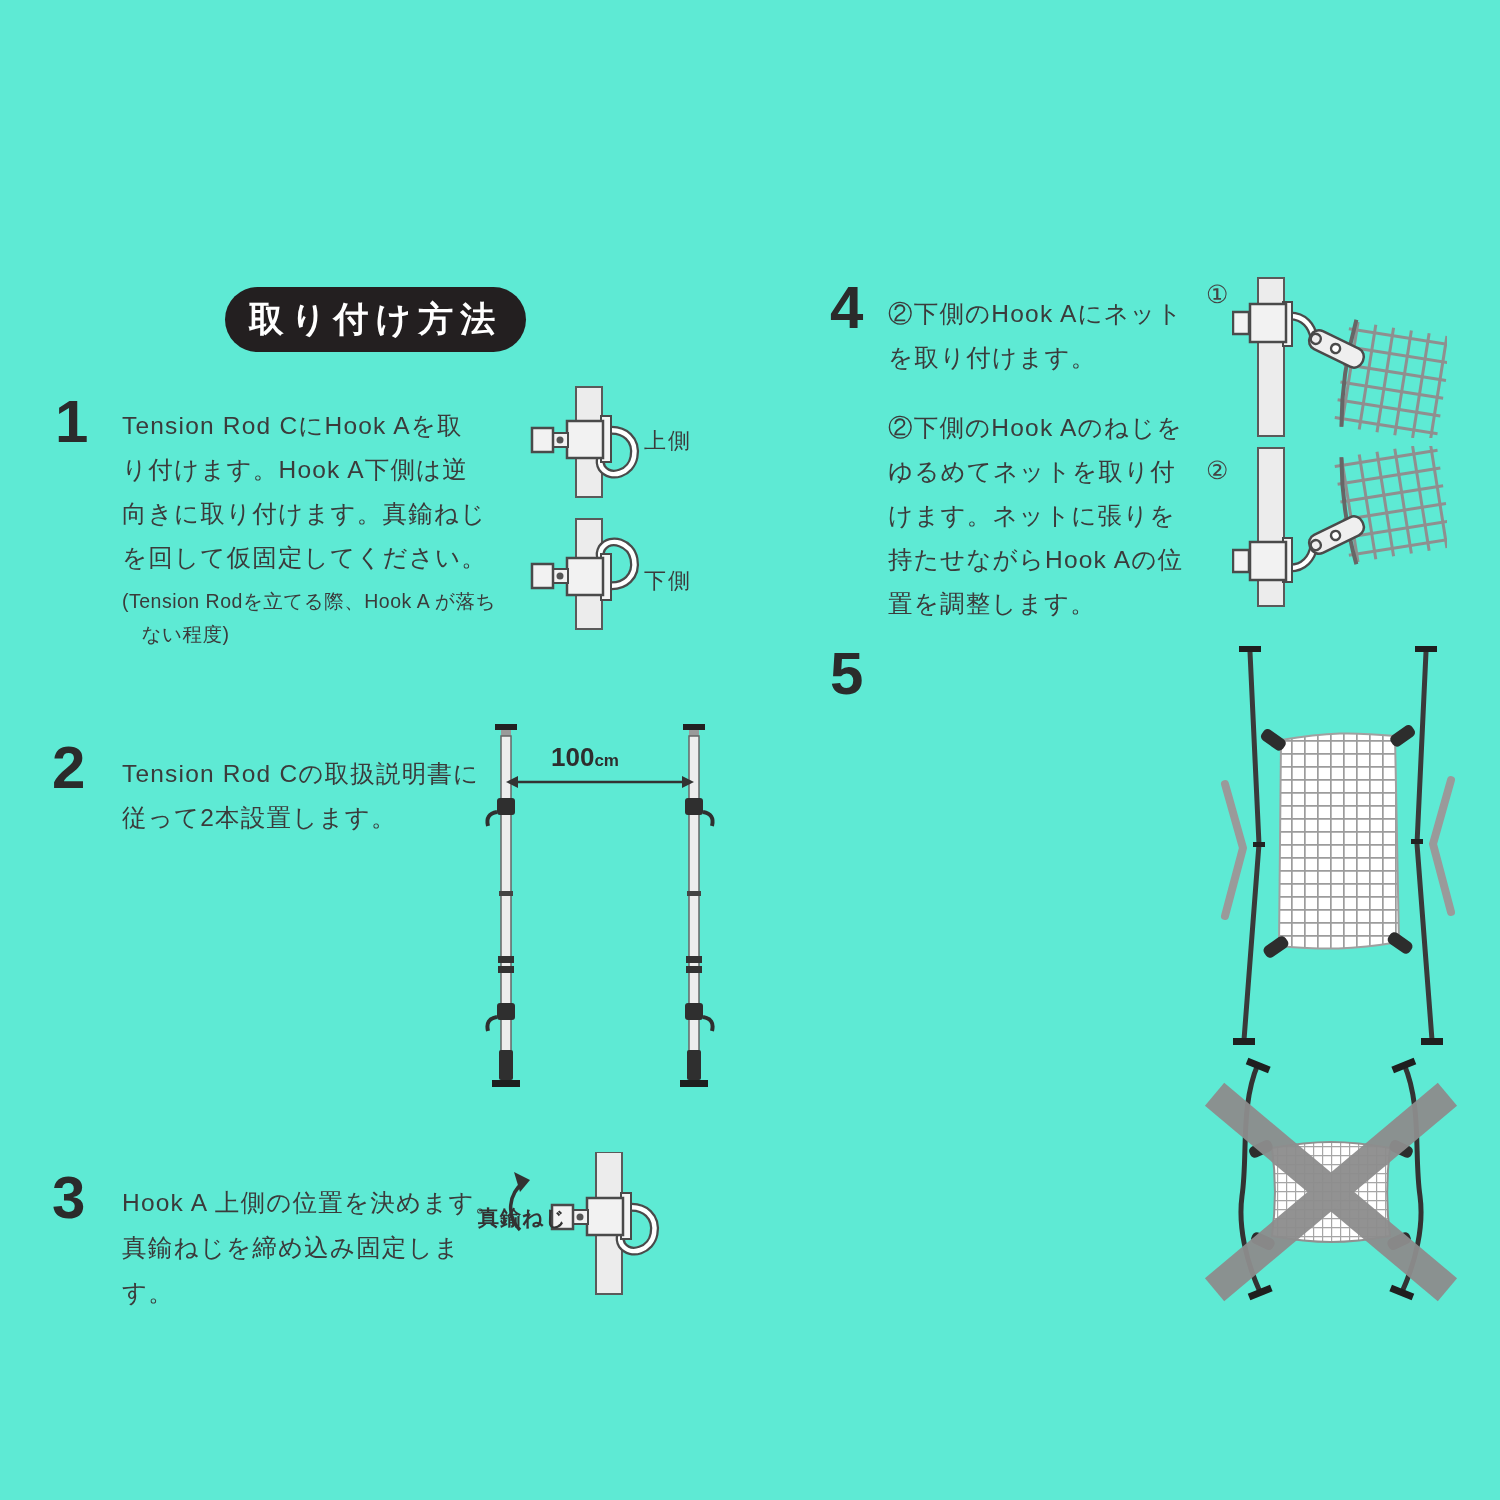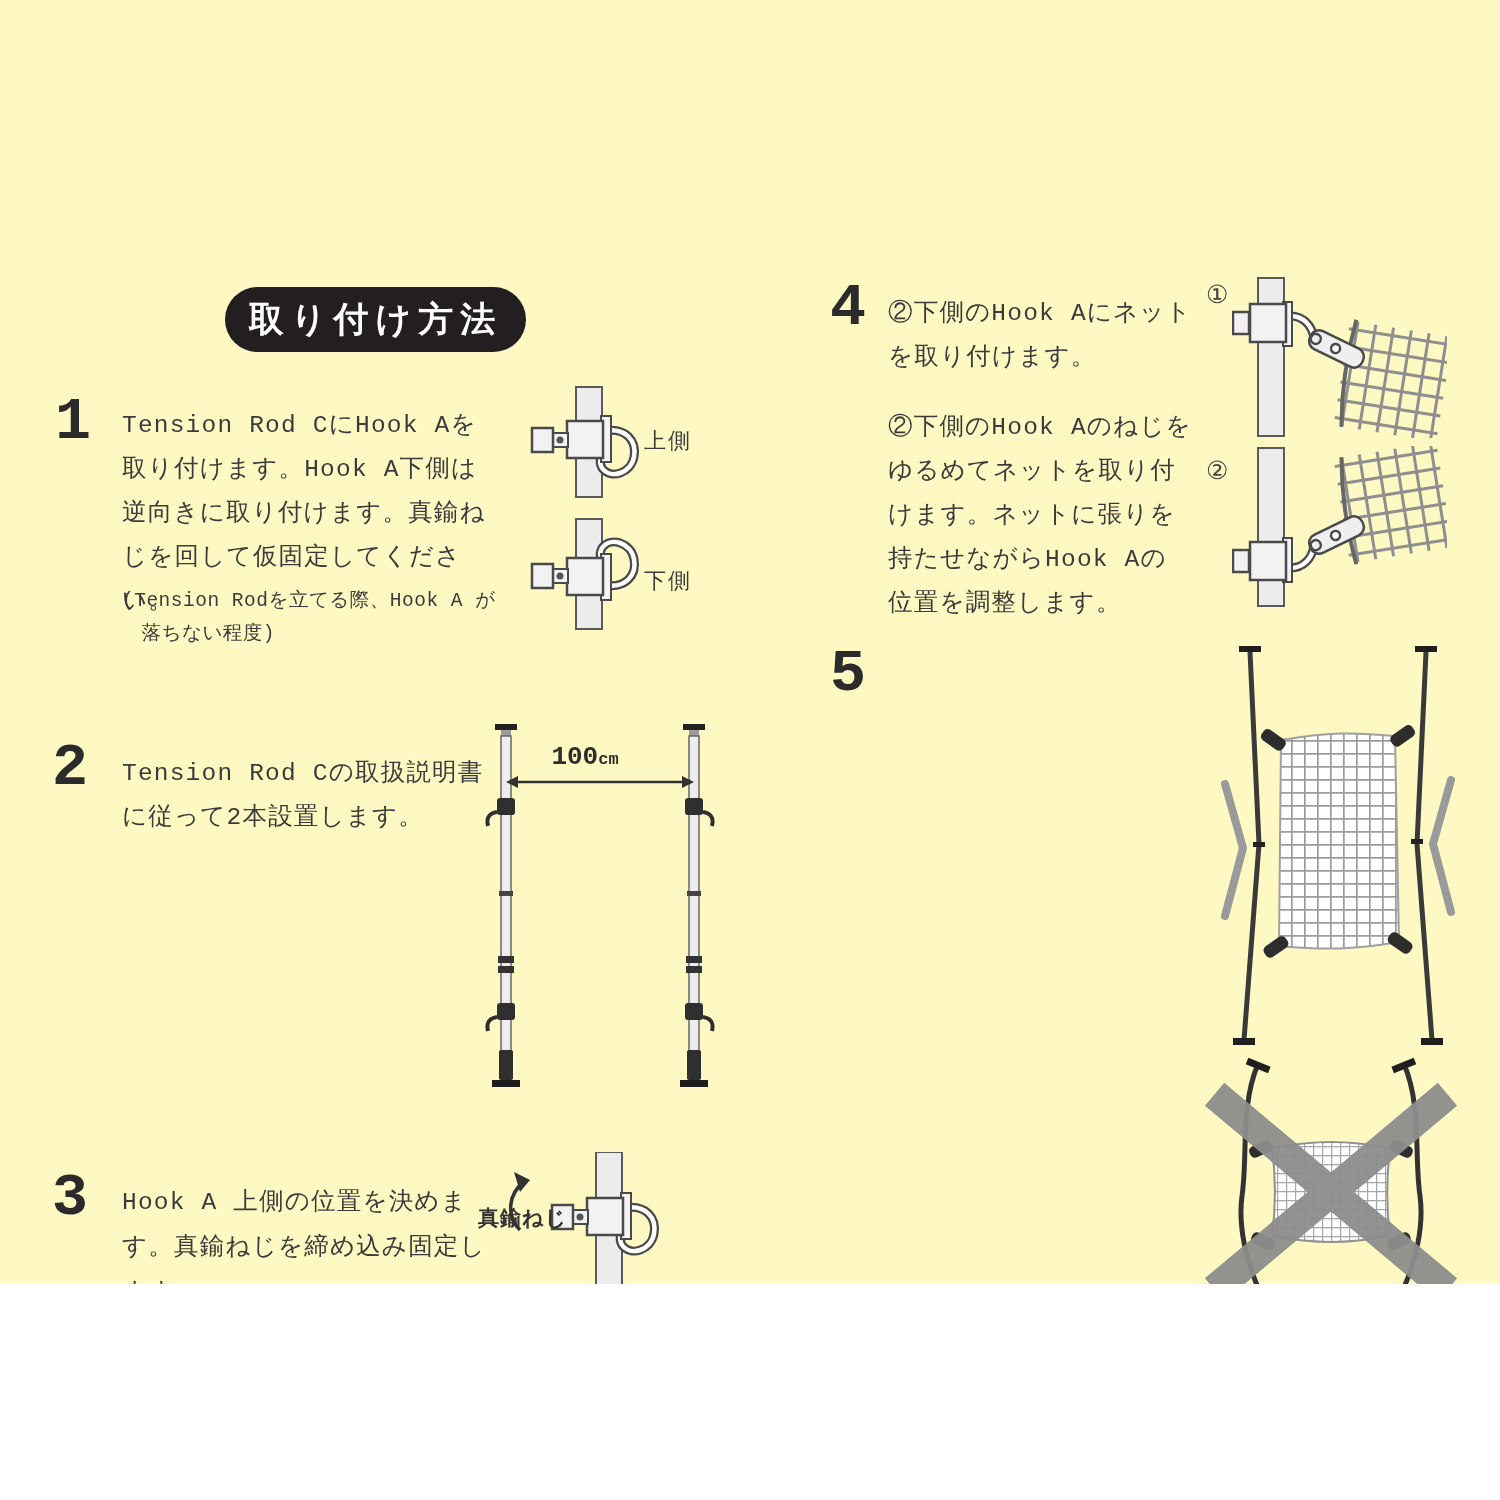--- a/index.html
+++ b/index.html
@@ -1,17 +1,17 @@
 <!DOCTYPE html>
 <html><head>
 <meta charset="utf-8">
 <style>
   html,body{margin:0;padding:0;background:#fff;}
-  .page{position:relative;width:1500px;height:1284px;background:#fef9c3;overflow:hidden;
-        font-family:Liberation Mono, monospace;color:#3b3b3b;}
+  .page{position:relative;width:1500px;height:1500px;background:#5eead4;overflow:hidden;
+        font-family:Liberation Sans, sans-serif;color:#3b3b3b;}
   .abs{position:absolute;}
   .badge{background:#231f20;color:#fff;border-radius:34px;display:flex;align-items:center;
          justify-content:center;font-size:35px;font-weight:bold;letter-spacing:7px;}
   .step-num{font-weight:bold;font-size:60px;color:#2b2b2b;line-height:1;}
   .body-text{font-size:24.5px;line-height:44px;letter-spacing:1.2px;}
   .body-text-tight{font-size:24.5px;line-height:45px;letter-spacing:1.2px;}
   .small-note{font-size:19.5px;line-height:33px;letter-spacing:0.5px;}
   .detail-text{font-size:21px;line-height:37.5px;letter-spacing:0.5px;}
   .caption{font-size:22px;letter-spacing:2px;color:#3b3b3b;}
   .caption-bold{font-size:21px;font-weight:bold;letter-spacing:1px;color:#333;}

